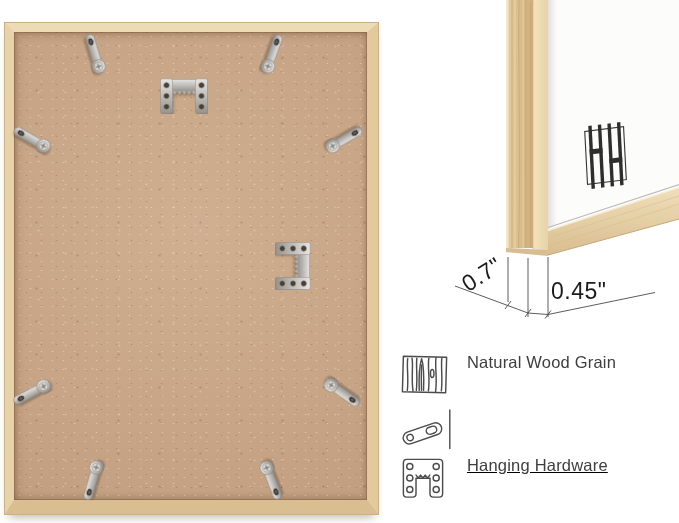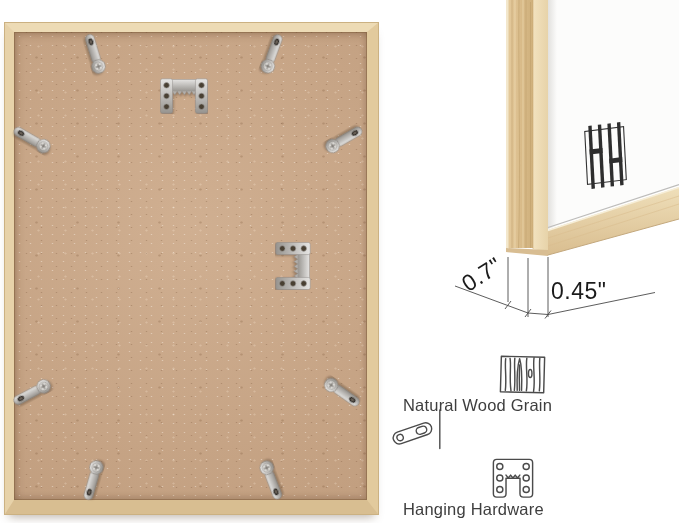--- a/index.html
+++ b/index.html
@@ -25,24 +25,24 @@
                inset -2px -3px 6px rgba(60,35,15,.18);}
   .tb{position:absolute;width:44px;height:16px;}
   .hanger{position:absolute;width:48px;height:36px;}
 
   
   .corner-detail{position:absolute;left:430px;top:0;width:249px;height:345px;}
   .dim-text{font:23px "Liberation Sans",sans-serif;fill:#1b1b1b;letter-spacing:.5px;}
   .dim-line{stroke:#4a4a4a;stroke-width:.9;fill:none;}
 
   
-  .feature-row{position:absolute;left:390px;display:flex;align-items:flex-end;flex-direction:column;}
+  .feature-row{position:absolute;left:400px;display:flex;align-items:flex-start;}
   .row-1{top:353px;height:46px;}
   .row-2{top:407px;height:44px;}
-  .row-3{top:456px;height:44px;}
+  .row-3{top:456px;height:44px;text-decoration:underline;}
   .icon-box{width:54px;display:flex;align-items:center;}
   .feature-label{margin-left:13px;font-size:16.5px;color:#3e3e3e;letter-spacing:.2px;white-space:nowrap;}
   .ficon{stroke:#4b4b4b;fill:none;stroke-width:1.5;stroke-linecap:round;stroke-linejoin:round;}
   .defs-holder{position:absolute;width:0;height:0;overflow:hidden;}
 </style>
 </head>
 <body>
 
 <div class="canvas">
 

